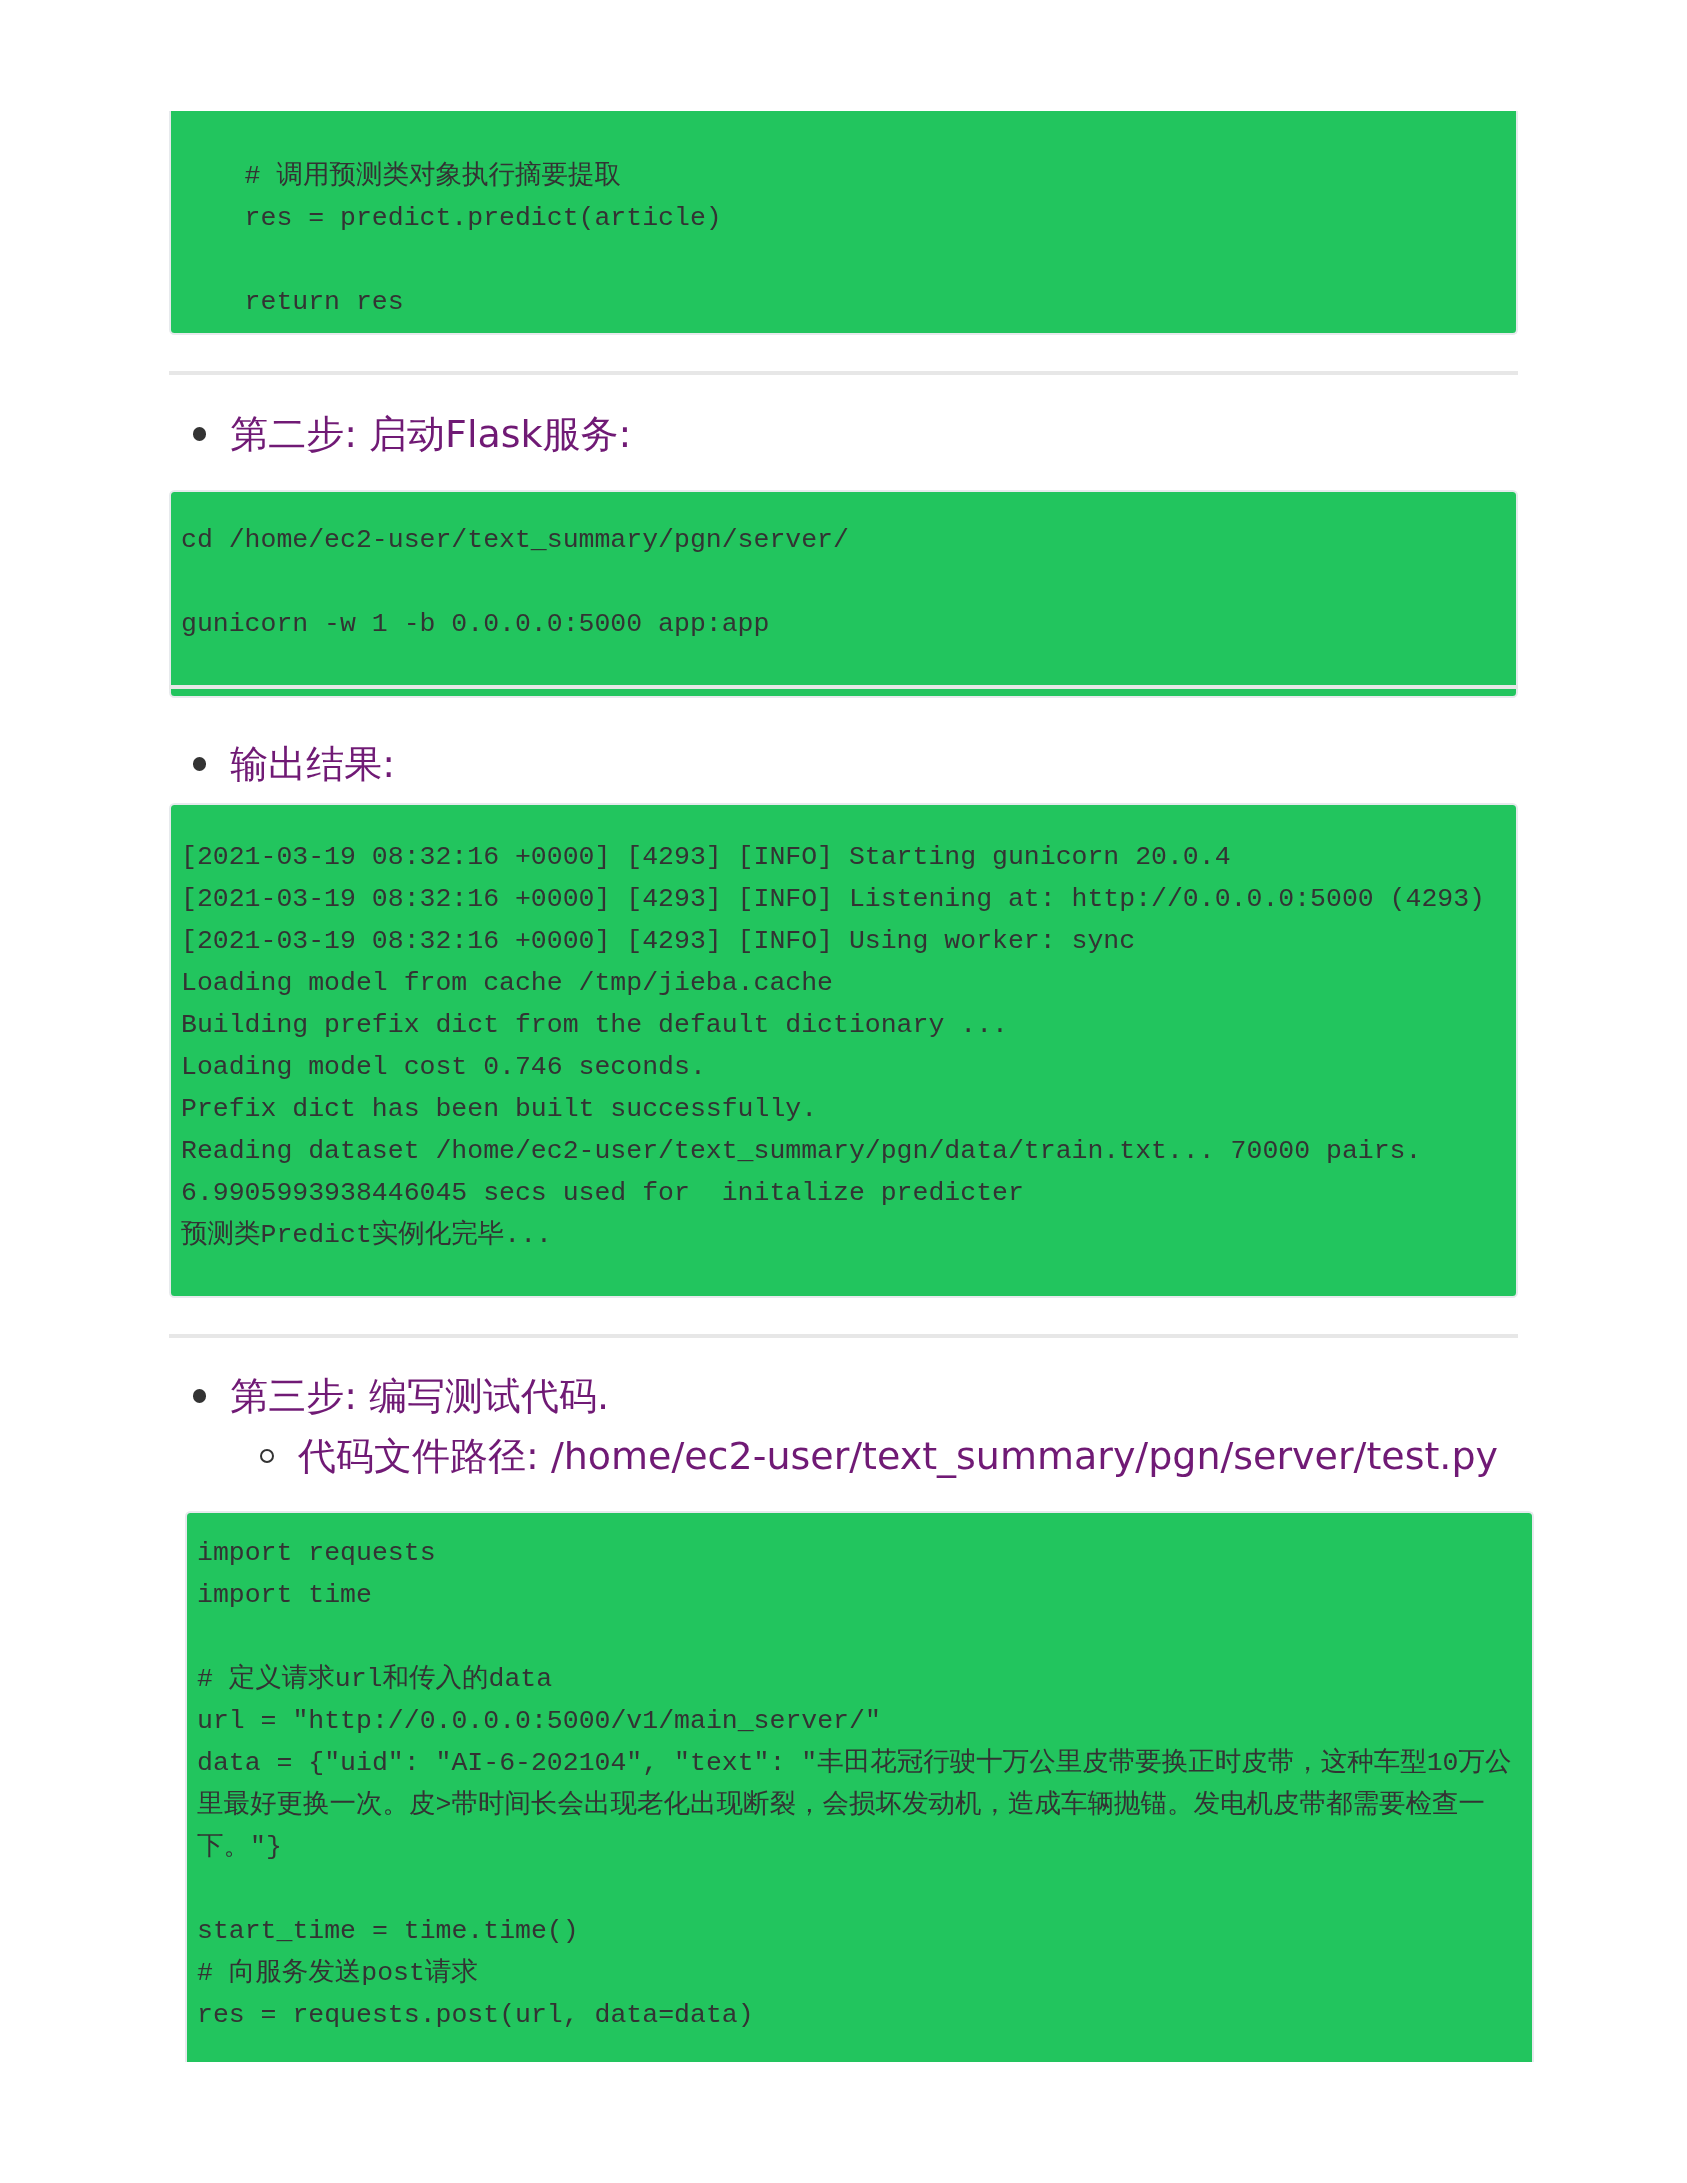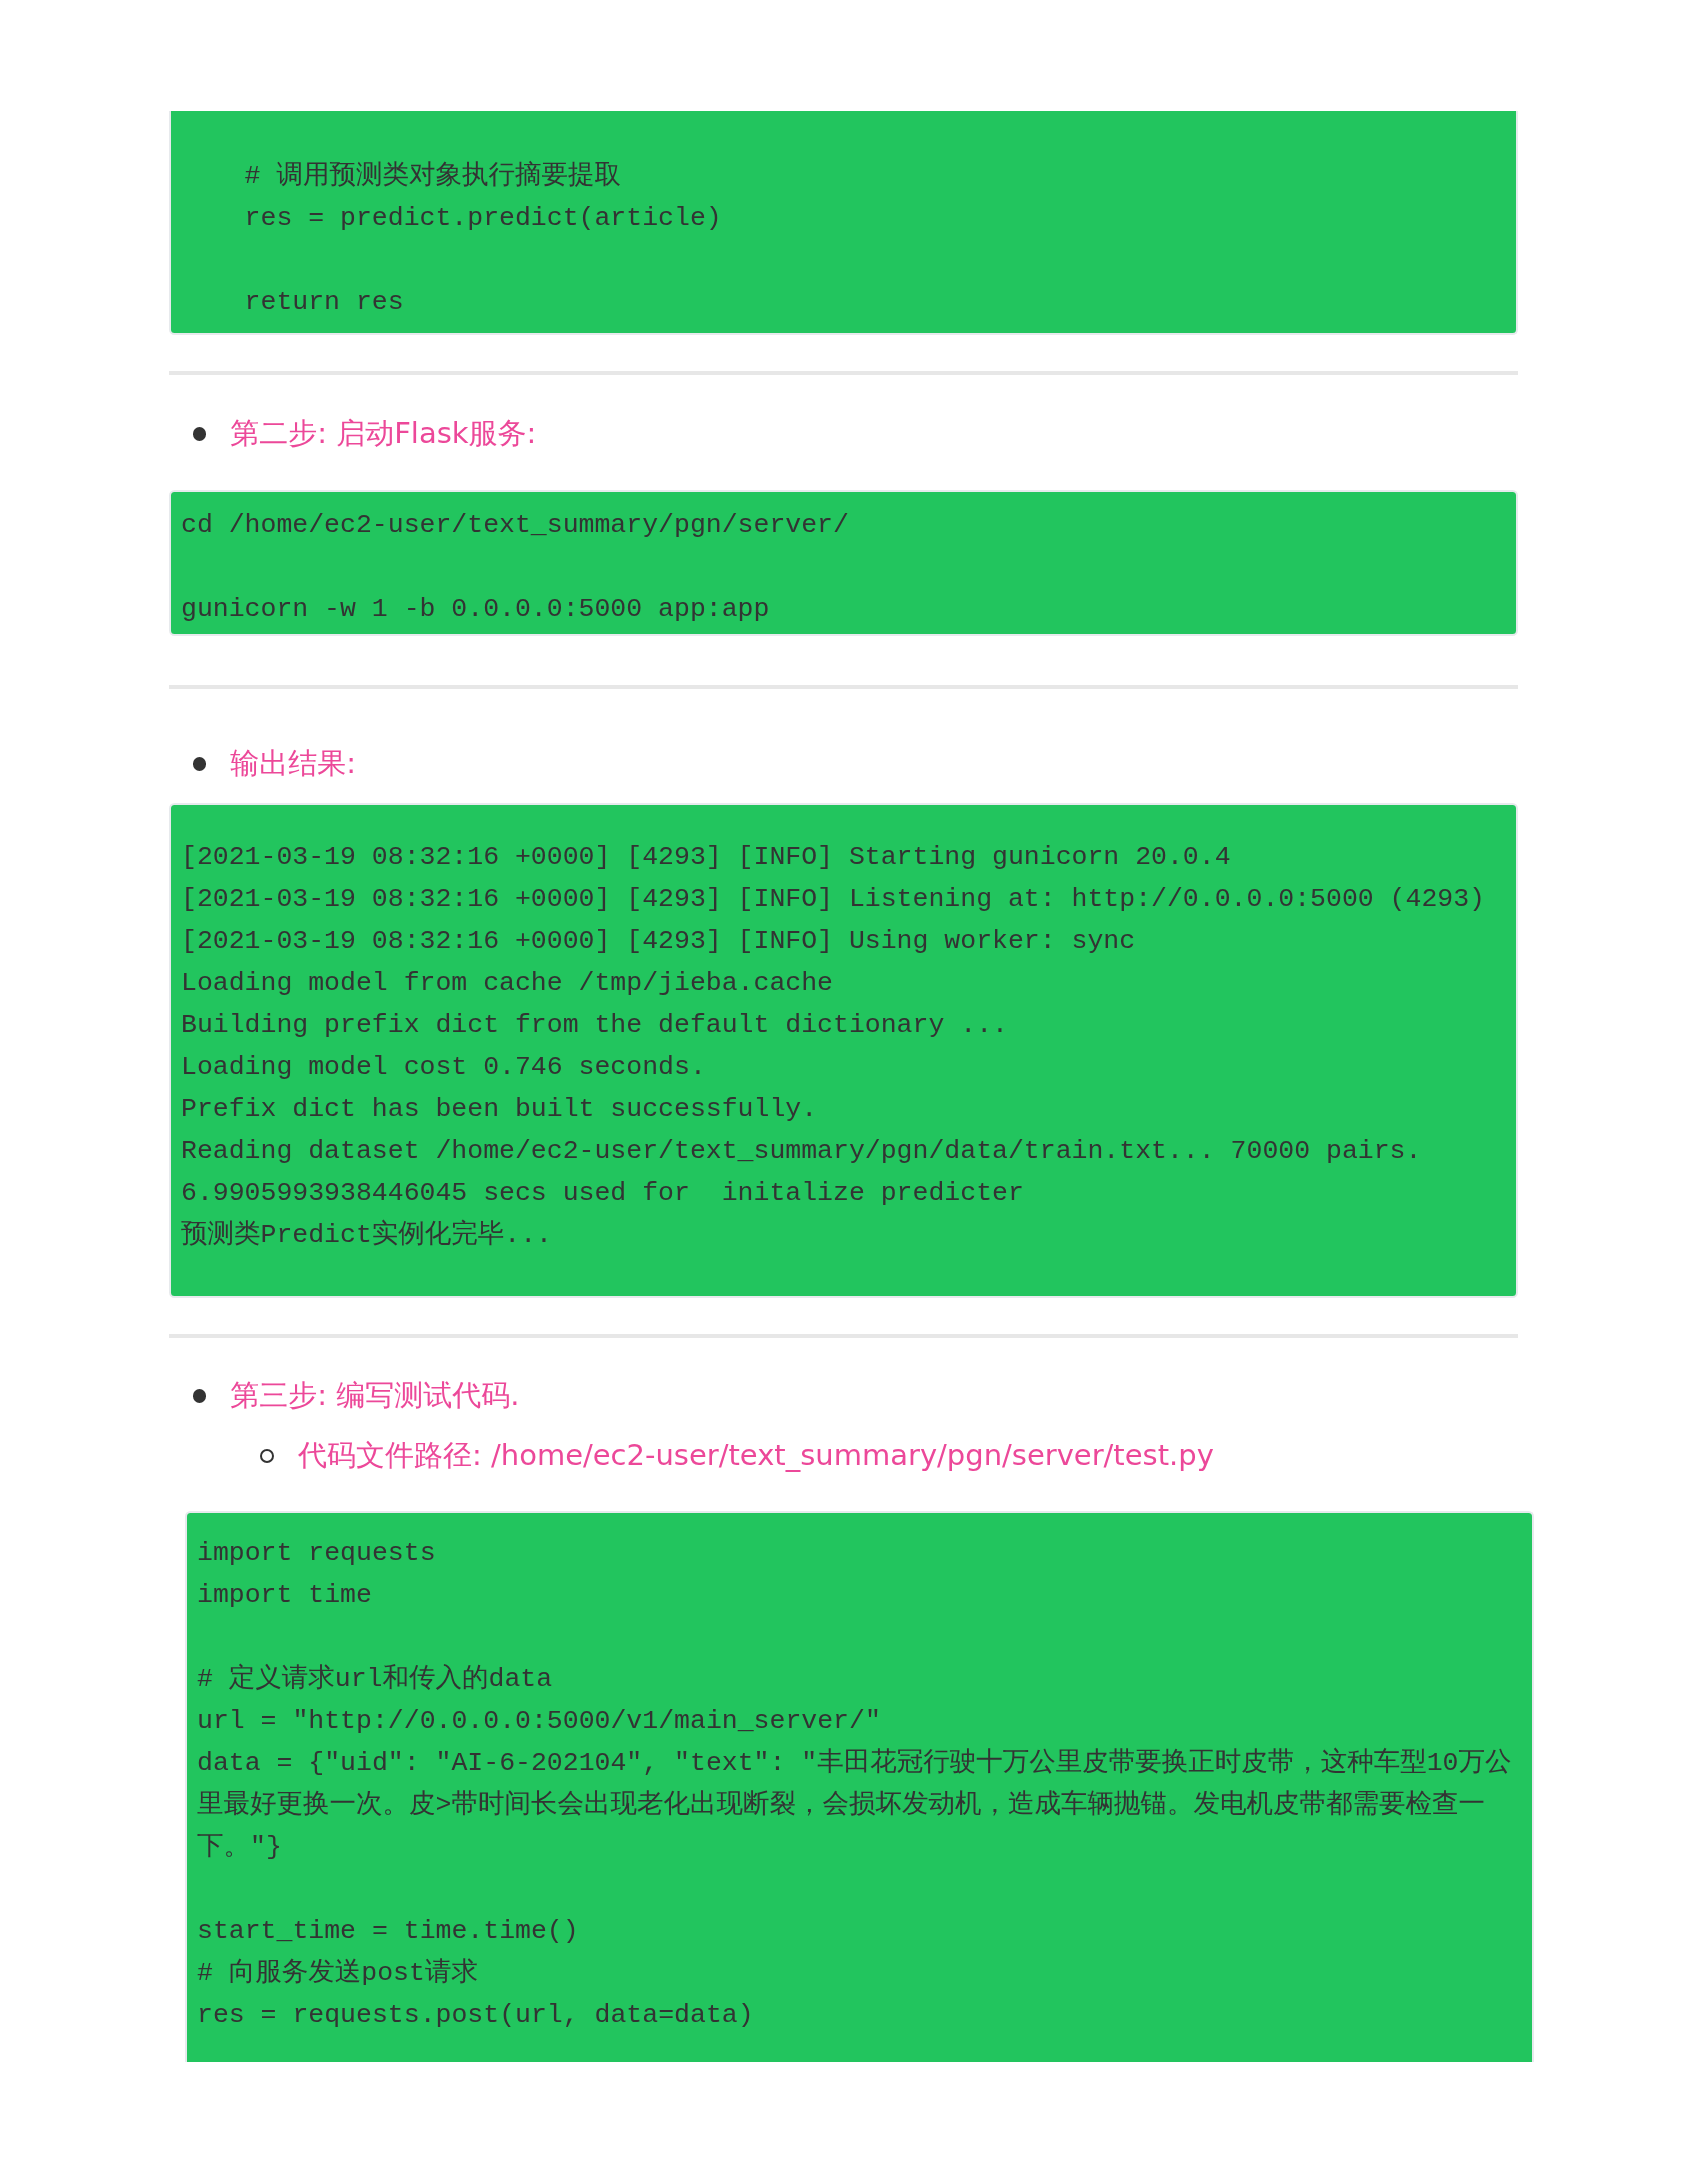--- a/index.html
+++ b/index.html
@@ -12,21 +12,21 @@
   }
   .code-block.open-top { border-top: none; border-top-left-radius: 0; border-top-right-radius: 0; }
   .code-block.open-bottom { border-bottom: none; border-bottom-left-radius: 0; border-bottom-right-radius: 0; }
   .code-line {
     font-family: "Liberation Mono", "DejaVu Sans Mono", monospace;
     font-size: 26.5px; line-height: 42px; height: 42px; white-space: pre; color: #333333;
   }
   .code-line.wrap { white-space: pre-wrap; height: auto; }
   .hr { position: absolute; left: 169px; width: 1349px; height: 4.4px; background: #e7e7e7; }
   .bullet-row { position: absolute; left: 193px; display: flex; align-items: center;
-                font-size: 29px; color: #ec4899; height: 44px; text-align: center; }
+                font-size: 38px; color: #701a75; height: 44px; text-align: center; }
   .bullet-dot { width: 13.2px; height: 13.2px; border-radius: 50%; background: #333333; margin-right: 24px; }
   .bullet-circle { width: 10px; height: 10px; border-radius: 50%; border: 2.2px solid #333333;
                    box-sizing: content-box; margin-right: 24px; }
 </style>
 </head>
 <body>
 
 <div class="code-block open-top" style="top:111px; height:224px; padding-top:44px;">
   <div class="code-line">    # 调用预测类对象执行摘要提取</div>
   <div class="code-line">    res = predict.predict(article)</div>
@@ -34,21 +34,21 @@
   <div class="code-line">    return res</div>
 </div>
 
 <div class="hr" style="top:371px;"></div>
 
 <div class="bullet-row" style="top:412px;">
   <span class="bullet-dot"></span>
   <span>第二步: 启动Flask服务:</span>
 </div>
 
-<div class="code-block" style="top:490px; height:146px; padding-top:12px;">
+<div class="code-block" style="top:490px; height:208px; padding-top:27px;">
   <div class="code-line">cd /home/ec2-user/text_summary/pgn/server/</div>
   <div class="code-line"></div>
   <div class="code-line">gunicorn -w 1 -b 0.0.0.0:5000 app:app</div>
 </div>
 
 <div class="hr" style="top:685px;"></div>
 
 <div class="bullet-row" style="top:742px;">
   <span class="bullet-dot"></span>
   <span>输出结果:</span>

